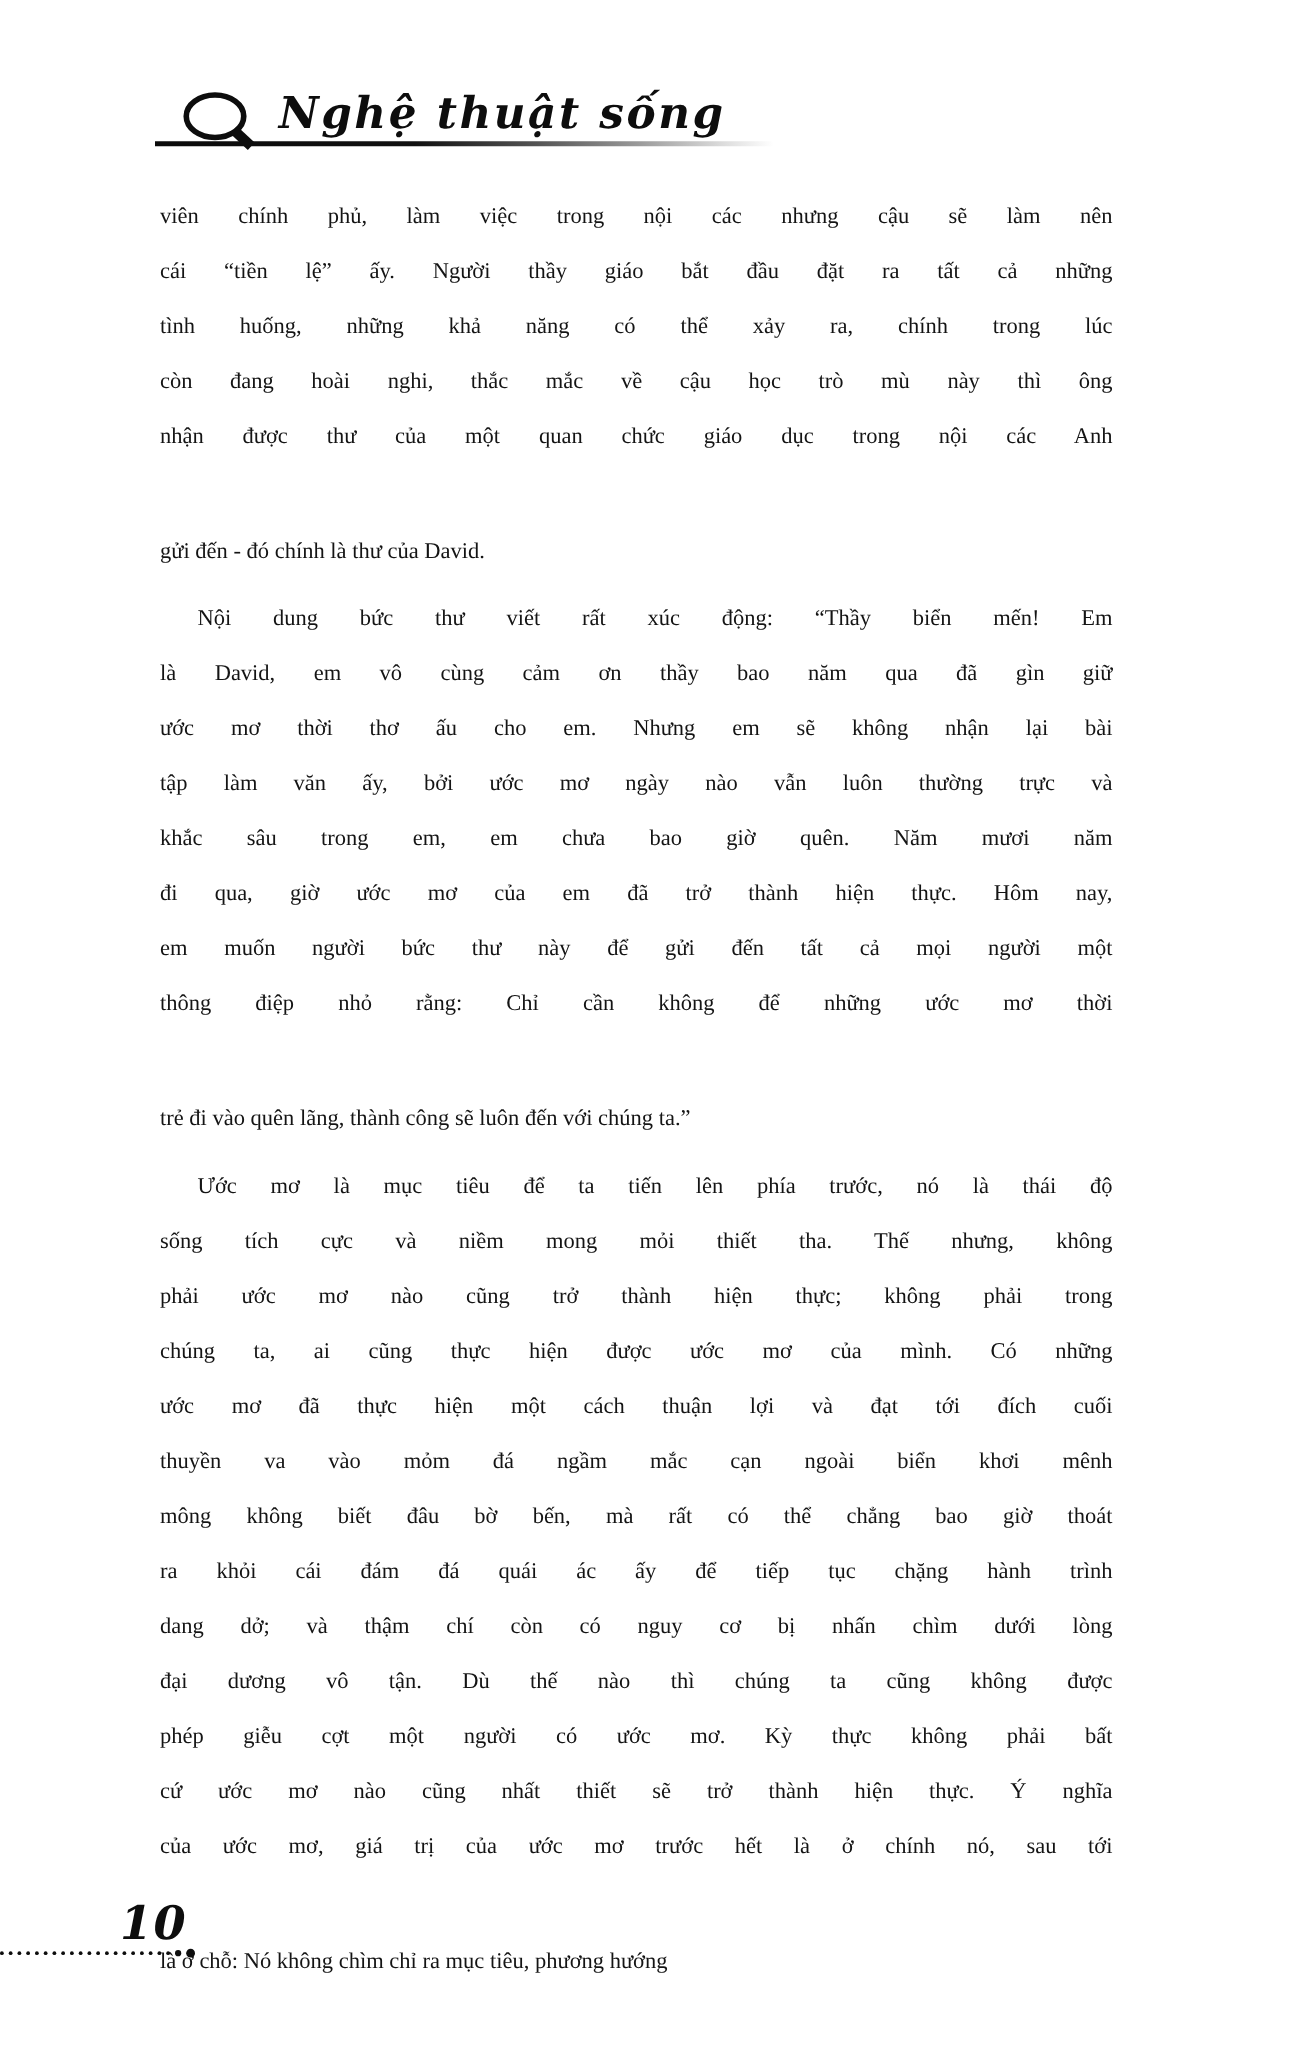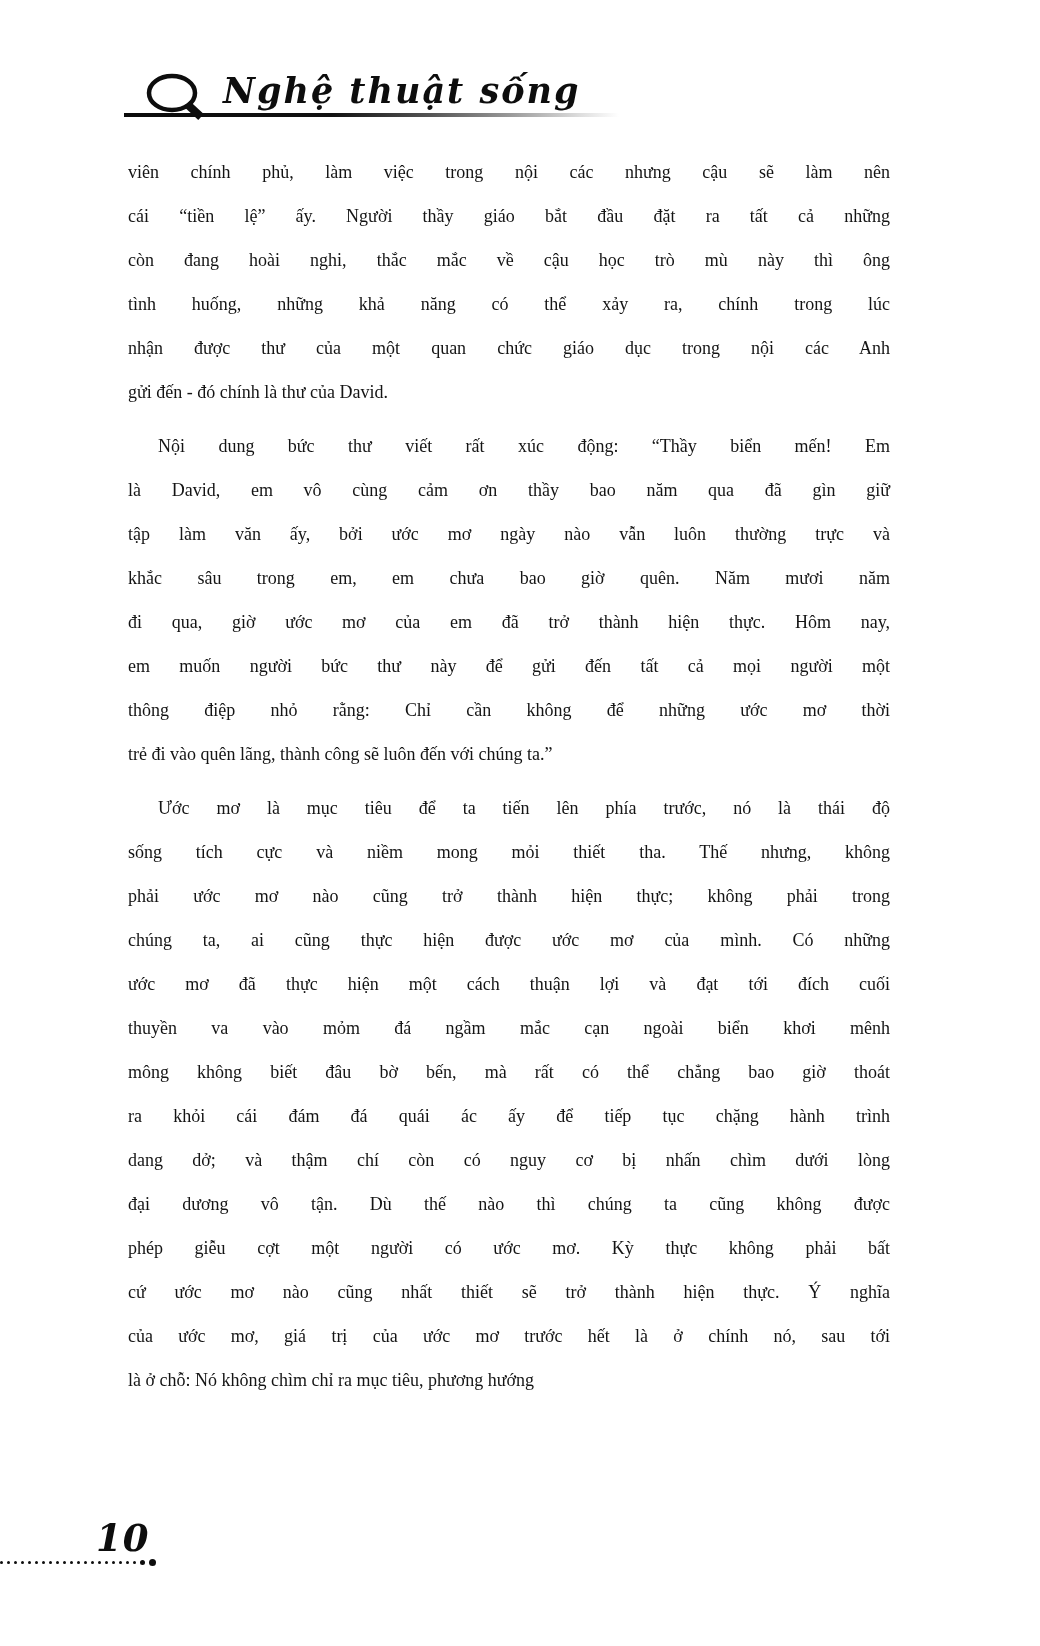--- a/index.html
+++ b/index.html
@@ -67,20 +67,21 @@
     height: 44px;
     line-height: 44px;
     text-align: justify;
     text-align-last: justify;
     white-space: normal;
   }
   .text-line.first-indent { padding-left: 30px; }
   .text-line.last {
     text-align: left;
     text-align-last: left;
+    margin-top: 48px;
   }
 
   
   .footer-page-number {
     position: absolute;
     left: 96px;
     top: 1516px;
     font-family: "DejaVu Serif", serif;
     font-style: italic;
     font-weight: bold;
@@ -116,28 +117,29 @@
       <line x1="42" y1="31" x2="56" y2="44" stroke="#0d0d0d" stroke-width="8"></line>
     </svg>
     <div class="header-title">Nghệ thuật sống</div>
     <div class="header-rule"></div>
   </div>
 
   <div class="body-text">
       <div class="paragraph">
         <div class="text-line">viên chính phủ, làm việc trong nội các nhưng cậu sẽ làm nên</div>
         <div class="text-line">cái “tiền lệ” ấy. Người thầy giáo bắt đầu đặt ra tất cả những</div>
+        <div class="text-line">tình huống, những khả năng có thể xảy ra, chính trong lúc</div>
         <div class="text-line">còn đang hoài nghi, thắc mắc về cậu học trò mù này thì ông</div>
-        <div class="text-line">tình huống, những khả năng có thể xảy ra, chính trong lúc</div>
         <div class="text-line">nhận được thư của một quan chức giáo dục trong nội các Anh</div>
         <div class="text-line last">gửi đến - đó chính là thư của David.</div>
       </div>
       <div class="paragraph">
         <div class="text-line first-indent">Nội dung bức thư viết rất xúc động: “Thầy biển mến! Em</div>
         <div class="text-line">là David, em vô cùng cảm ơn thầy bao năm qua đã gìn giữ</div>
+        <div class="text-line">ước mơ thời thơ ấu cho em. Nhưng em sẽ không nhận lại bài</div>
         <div class="text-line">tập làm văn ấy, bởi ước mơ ngày nào vẫn luôn thường trực và</div>
         <div class="text-line">khắc sâu trong em, em chưa bao giờ quên. Năm mươi năm</div>
         <div class="text-line">đi qua, giờ ước mơ của em đã trở thành hiện thực. Hôm nay,</div>
         <div class="text-line">em muốn người bức thư này để gửi đến tất cả mọi người một</div>
         <div class="text-line">thông điệp nhỏ rằng: Chỉ cần không để những ước mơ thời</div>
         <div class="text-line last">trẻ đi vào quên lãng, thành công sẽ luôn đến với chúng ta.”</div>
       </div>
       <div class="paragraph">
         <div class="text-line first-indent">Ước mơ là mục tiêu để ta tiến lên phía trước, nó là thái độ</div>
         <div class="text-line">sống tích cực và niềm mong mỏi thiết tha. Thế nhưng, không</div>

